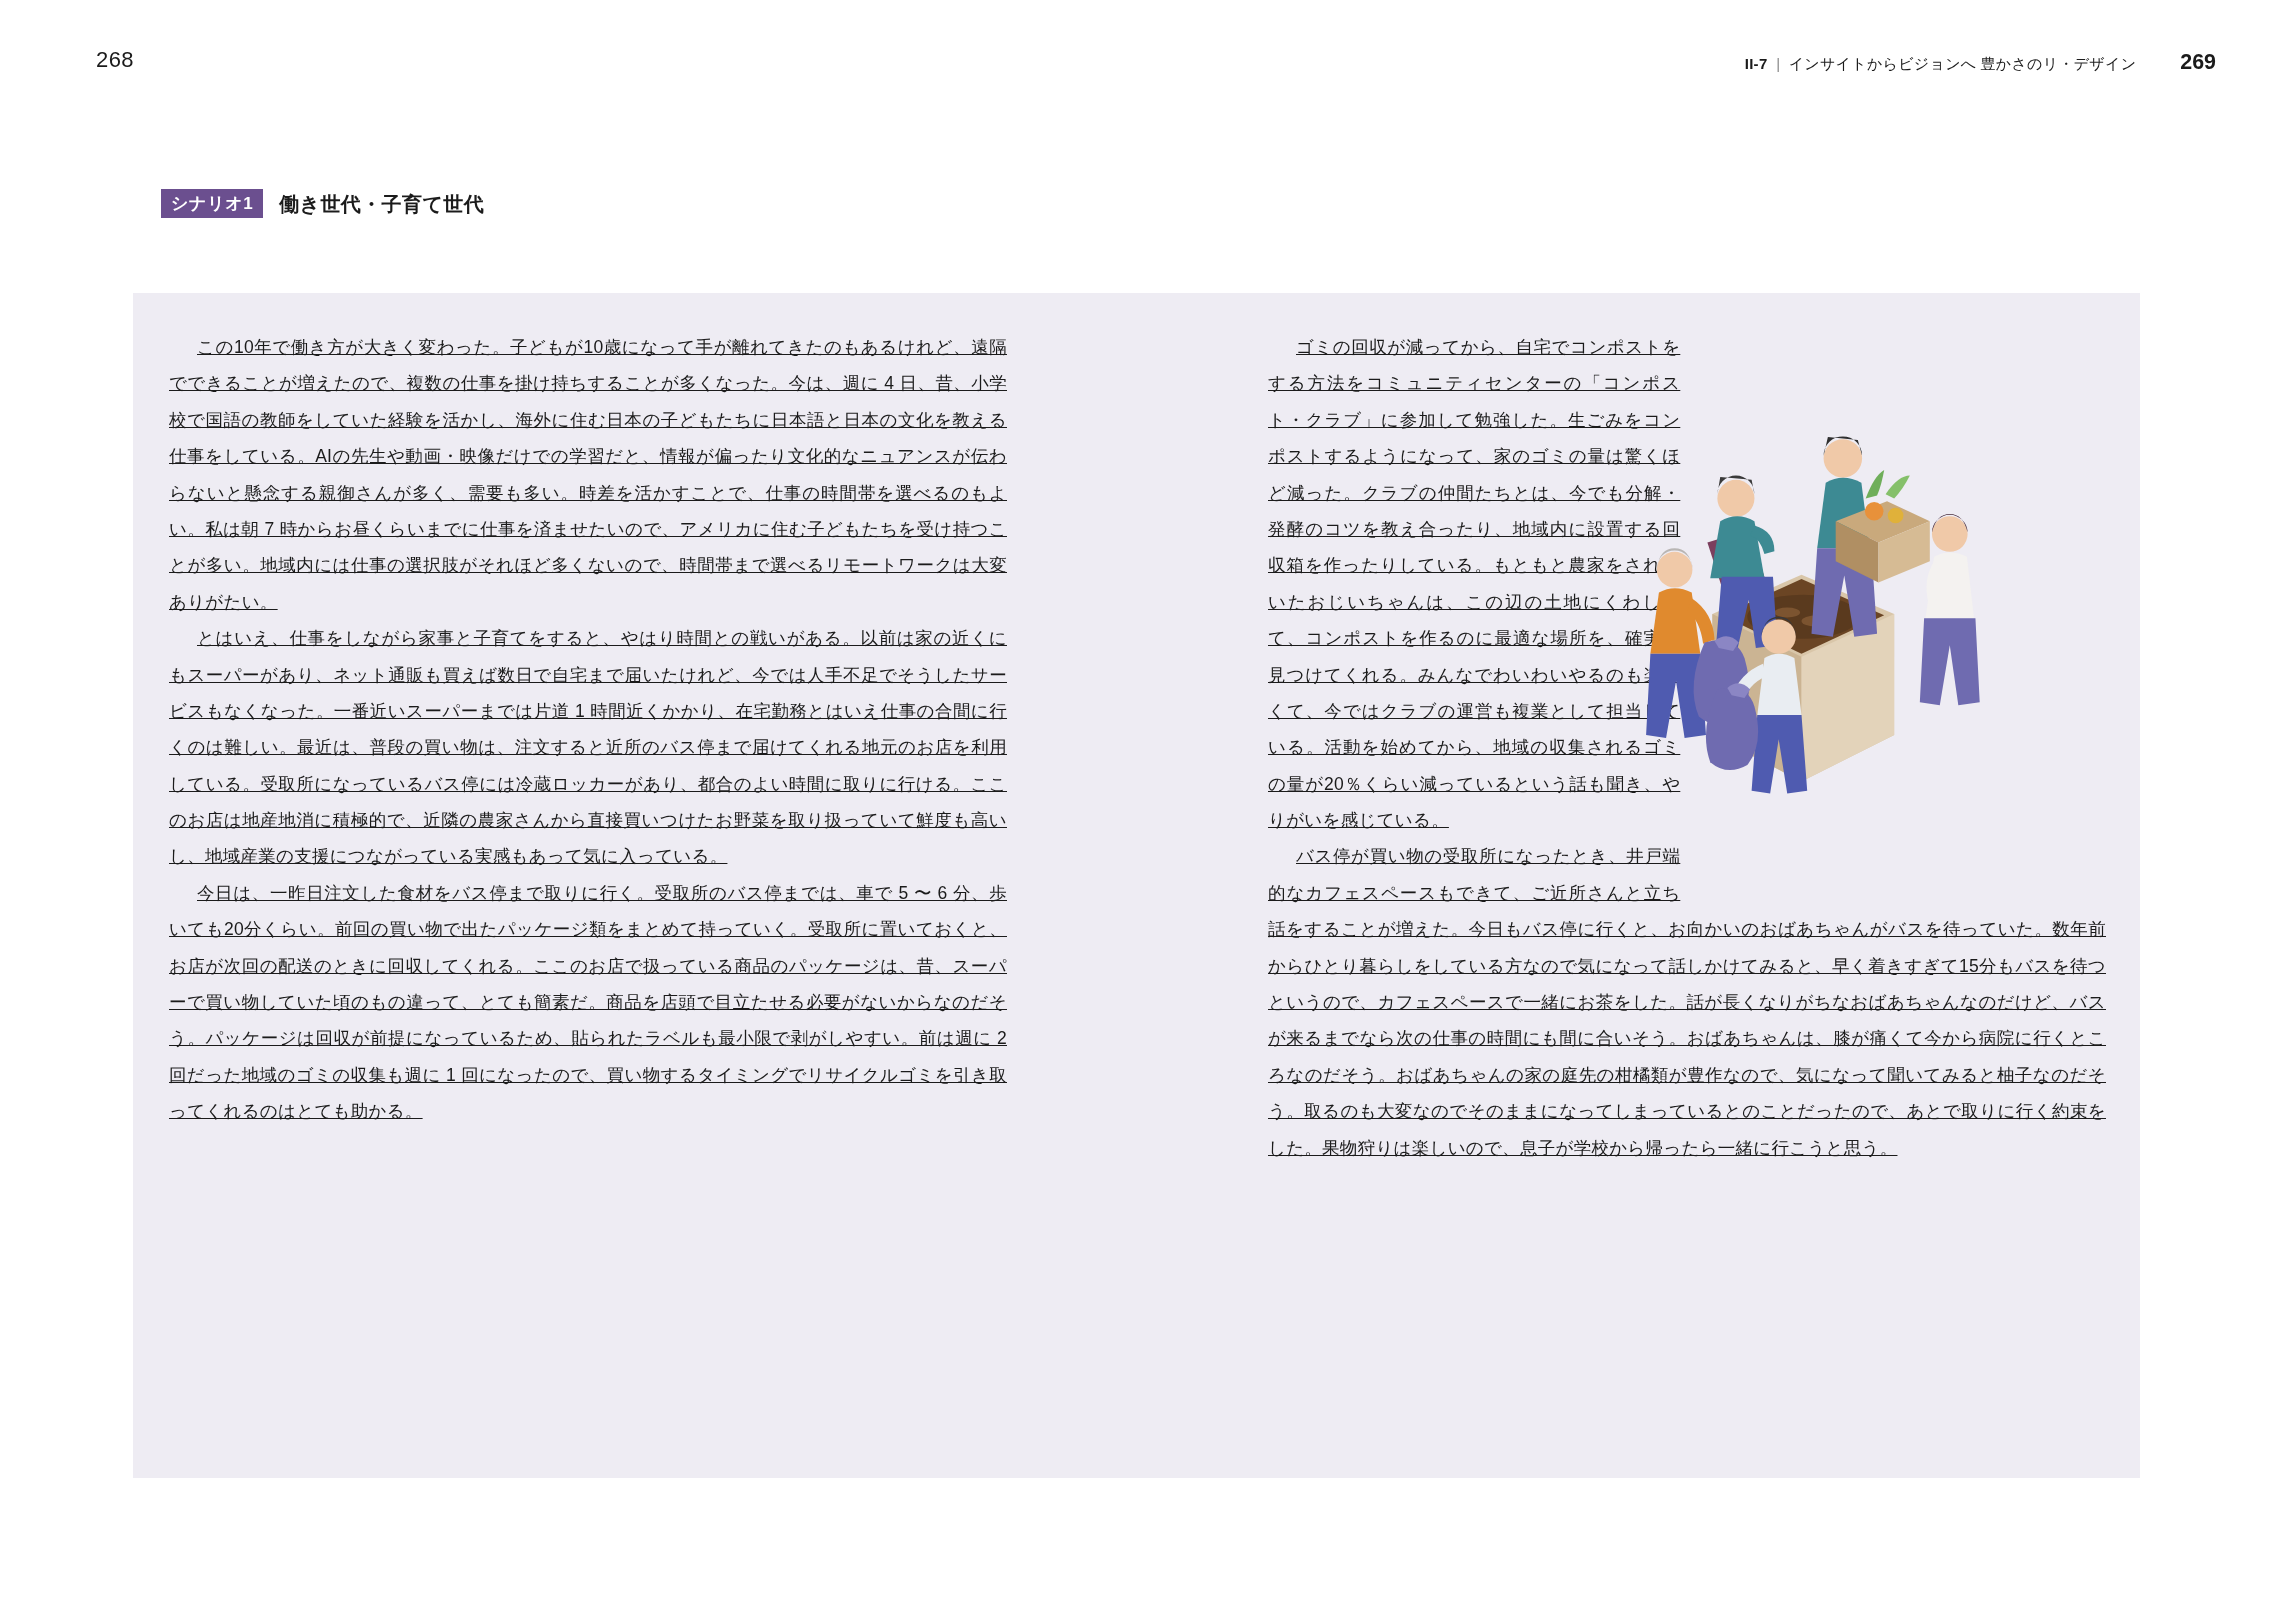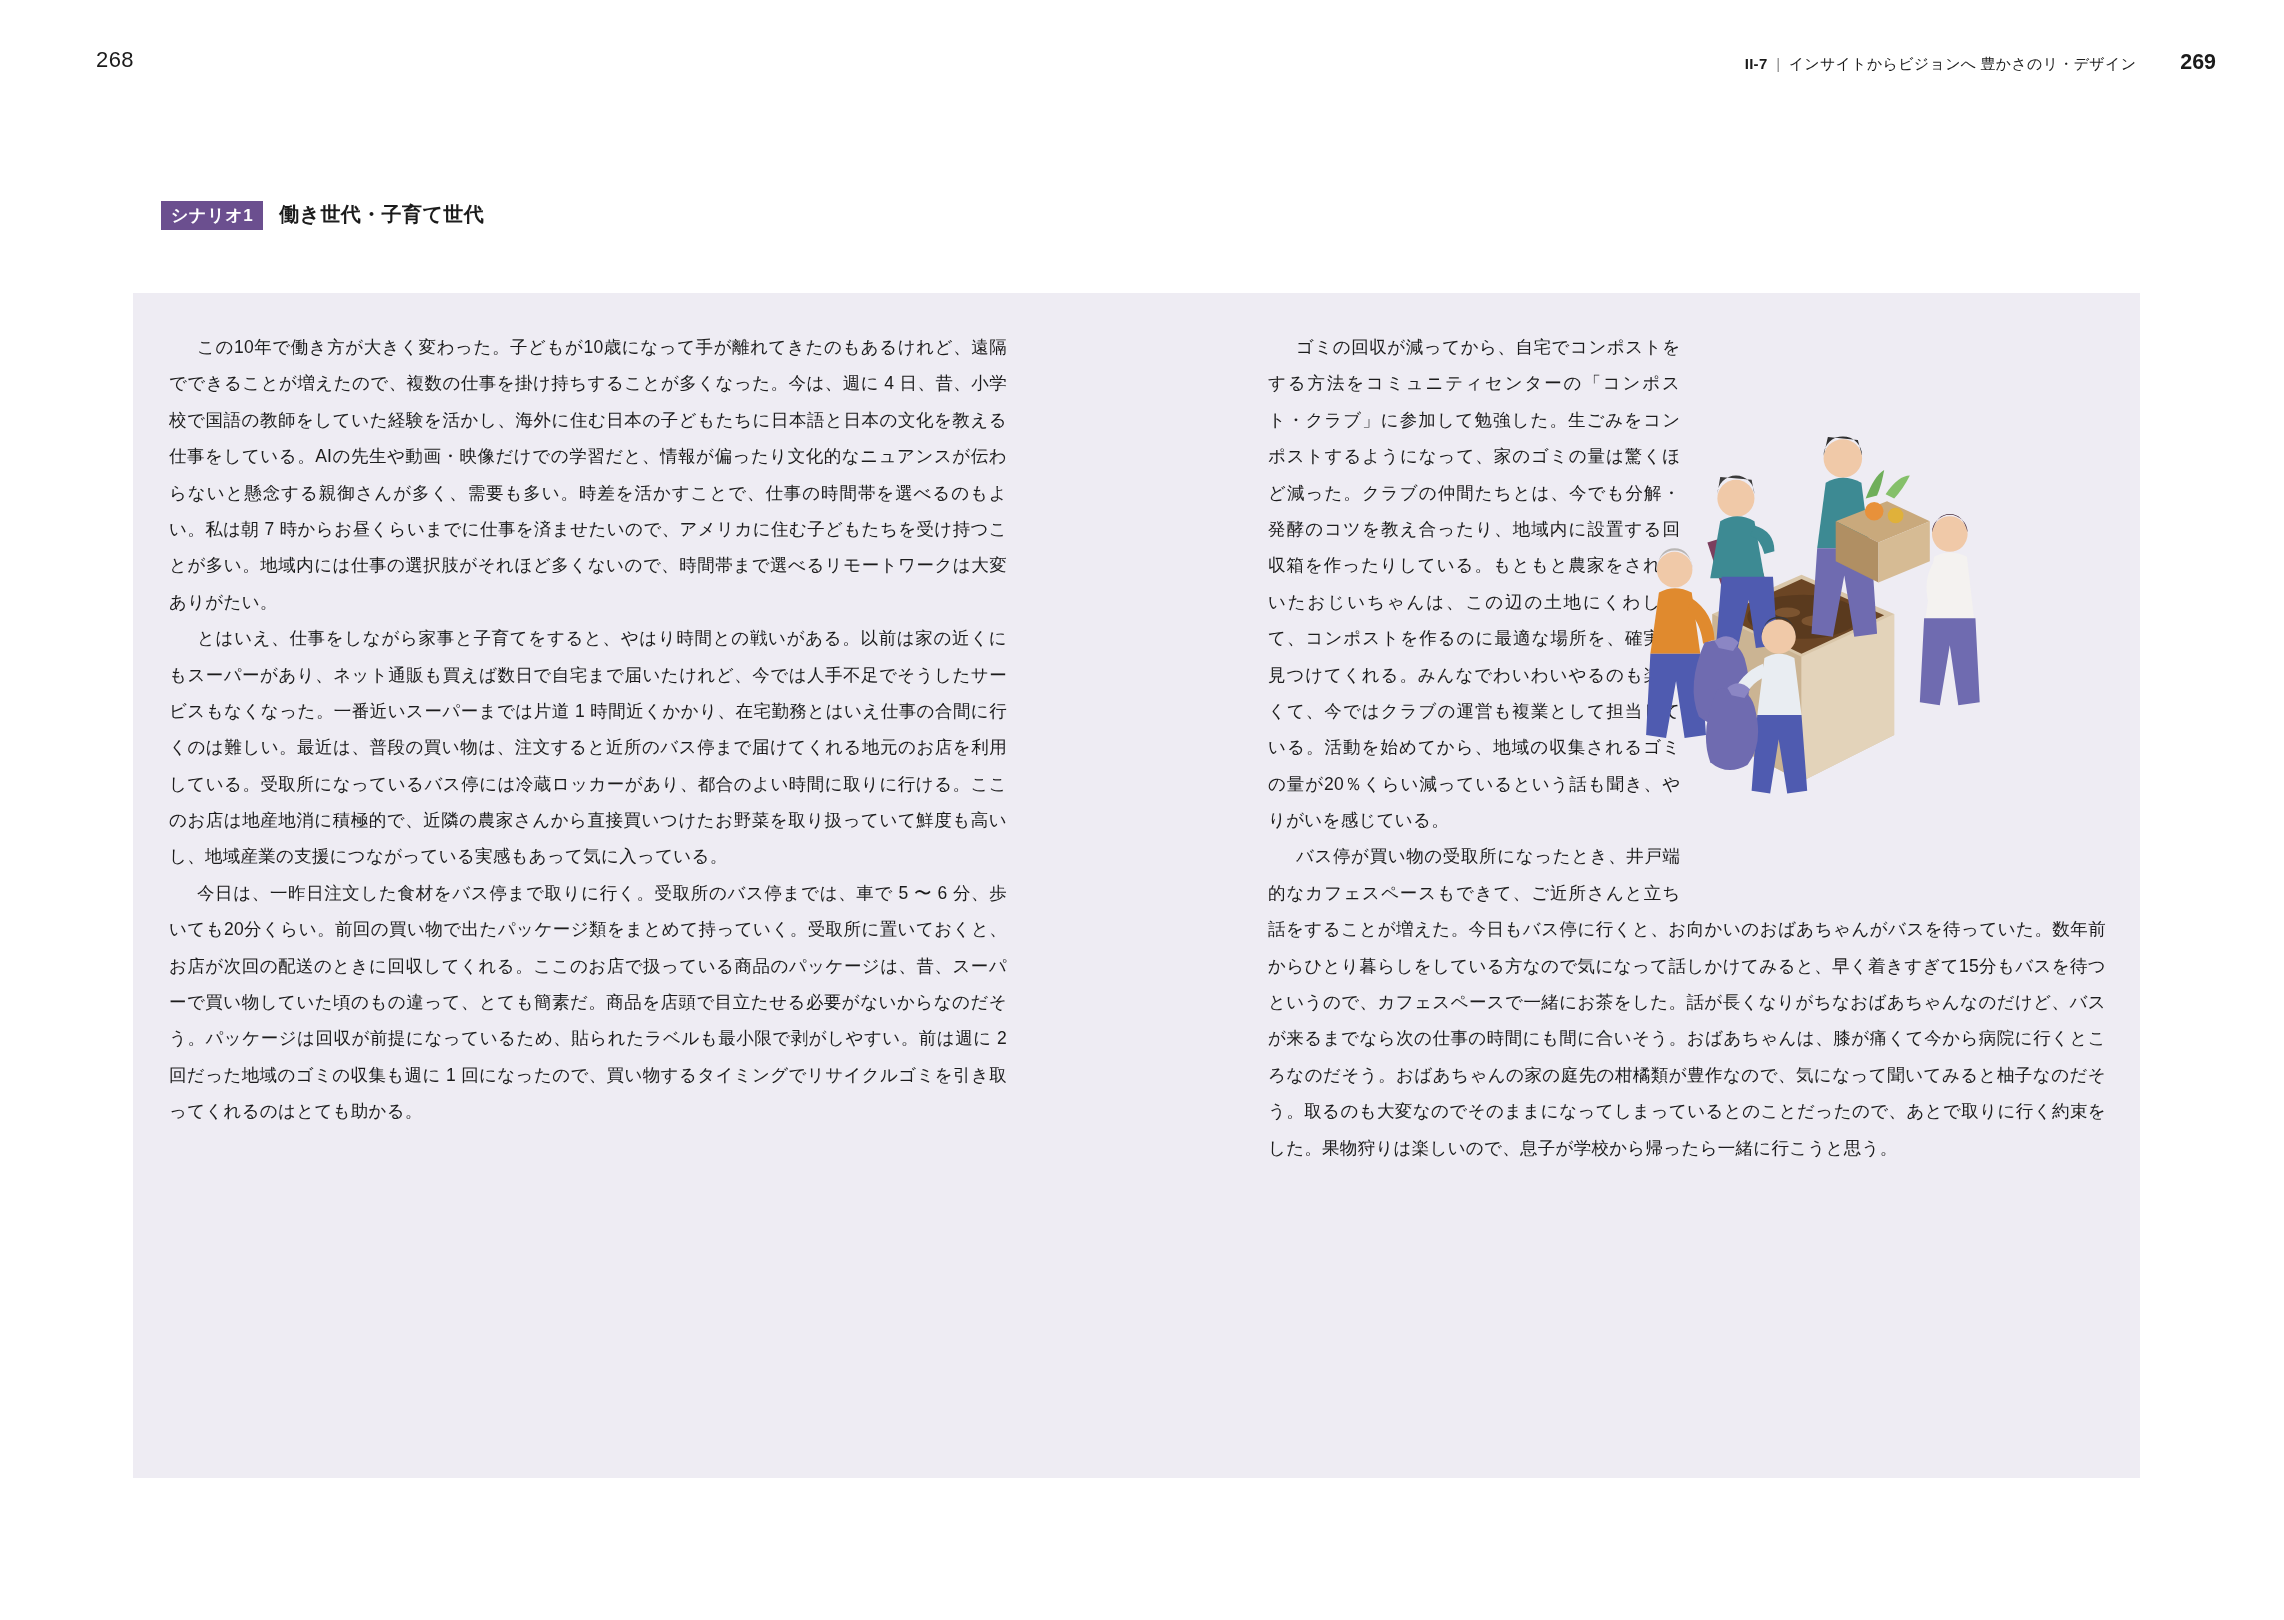--- a/index.html
+++ b/index.html
@@ -70,23 +70,23 @@
     left: 133px;
     top: 134px;
     font-size: 40px;
     font-weight: bold;
     letter-spacing: 0.01em;
     color: #111111;
   }
   .scenario-line {
     position: absolute;
     left: 133px;
-    top: 201px;
+    top: 189px;
     display: flex;
-    align-items: flex-start;
+    align-items: flex-end;
     padding-left: 28px;
   }
   .scenario-tag {
     background: #6b4f8f;
     color: #ffffff;
     font-size: 17px;
     font-weight: bold;
     padding: 5.7px 10px 6.4px 10px;
     letter-spacing: 0.04em;
     line-height: 1;
@@ -122,20 +122,21 @@
   .col-left { left: 36px; }
   .col-right { left: 1135px; }
   .col p {
     margin: 0;
   }
   .col p + p {
     margin-top: 0;
   }
   .indent {
     text-indent: 1.6em;
+    text-decoration: underline;
   }
   
   .illo-float {
     float: right;
     width: 410px;
     height: 557px;
     shape-outside: inset(0);
     margin: 0 0 4.3px 15.7px;
   }
 

